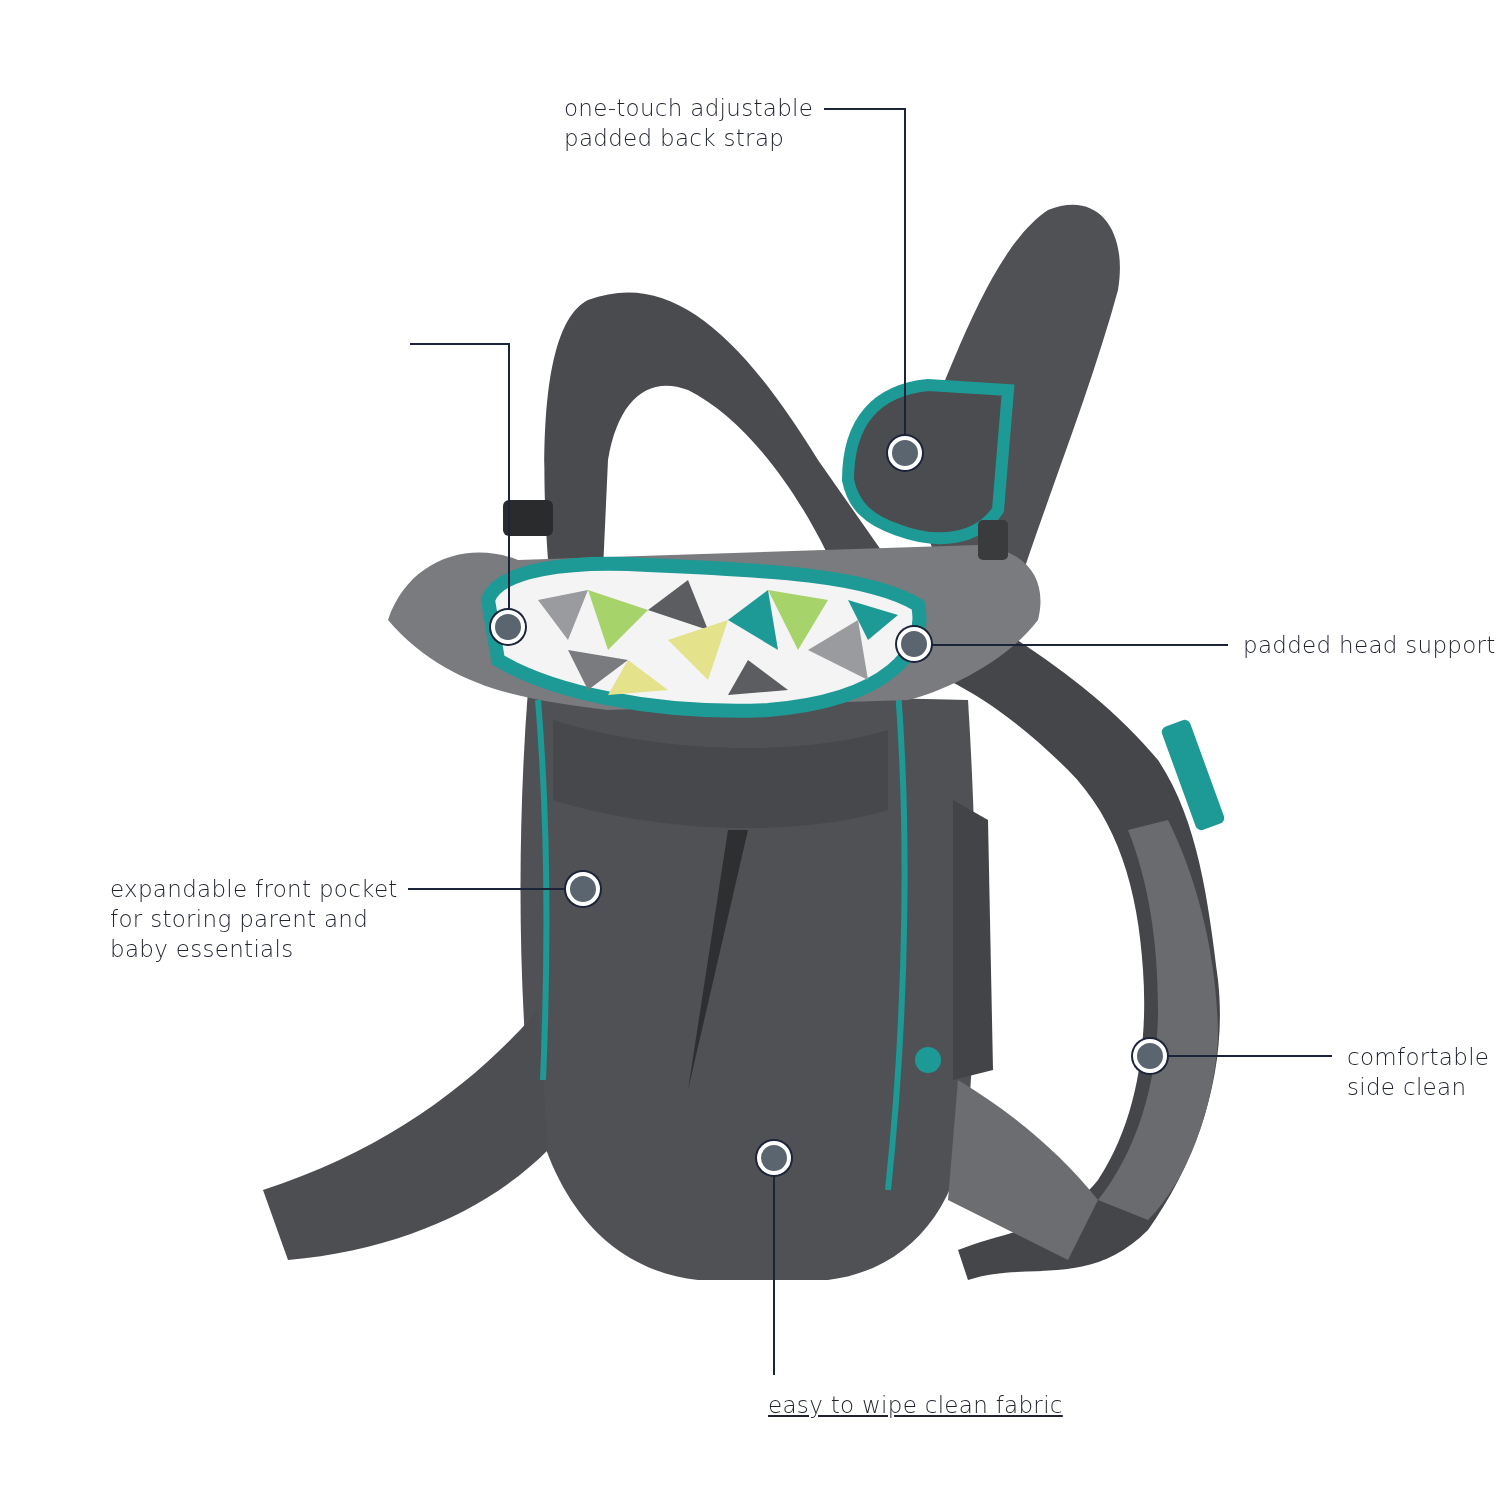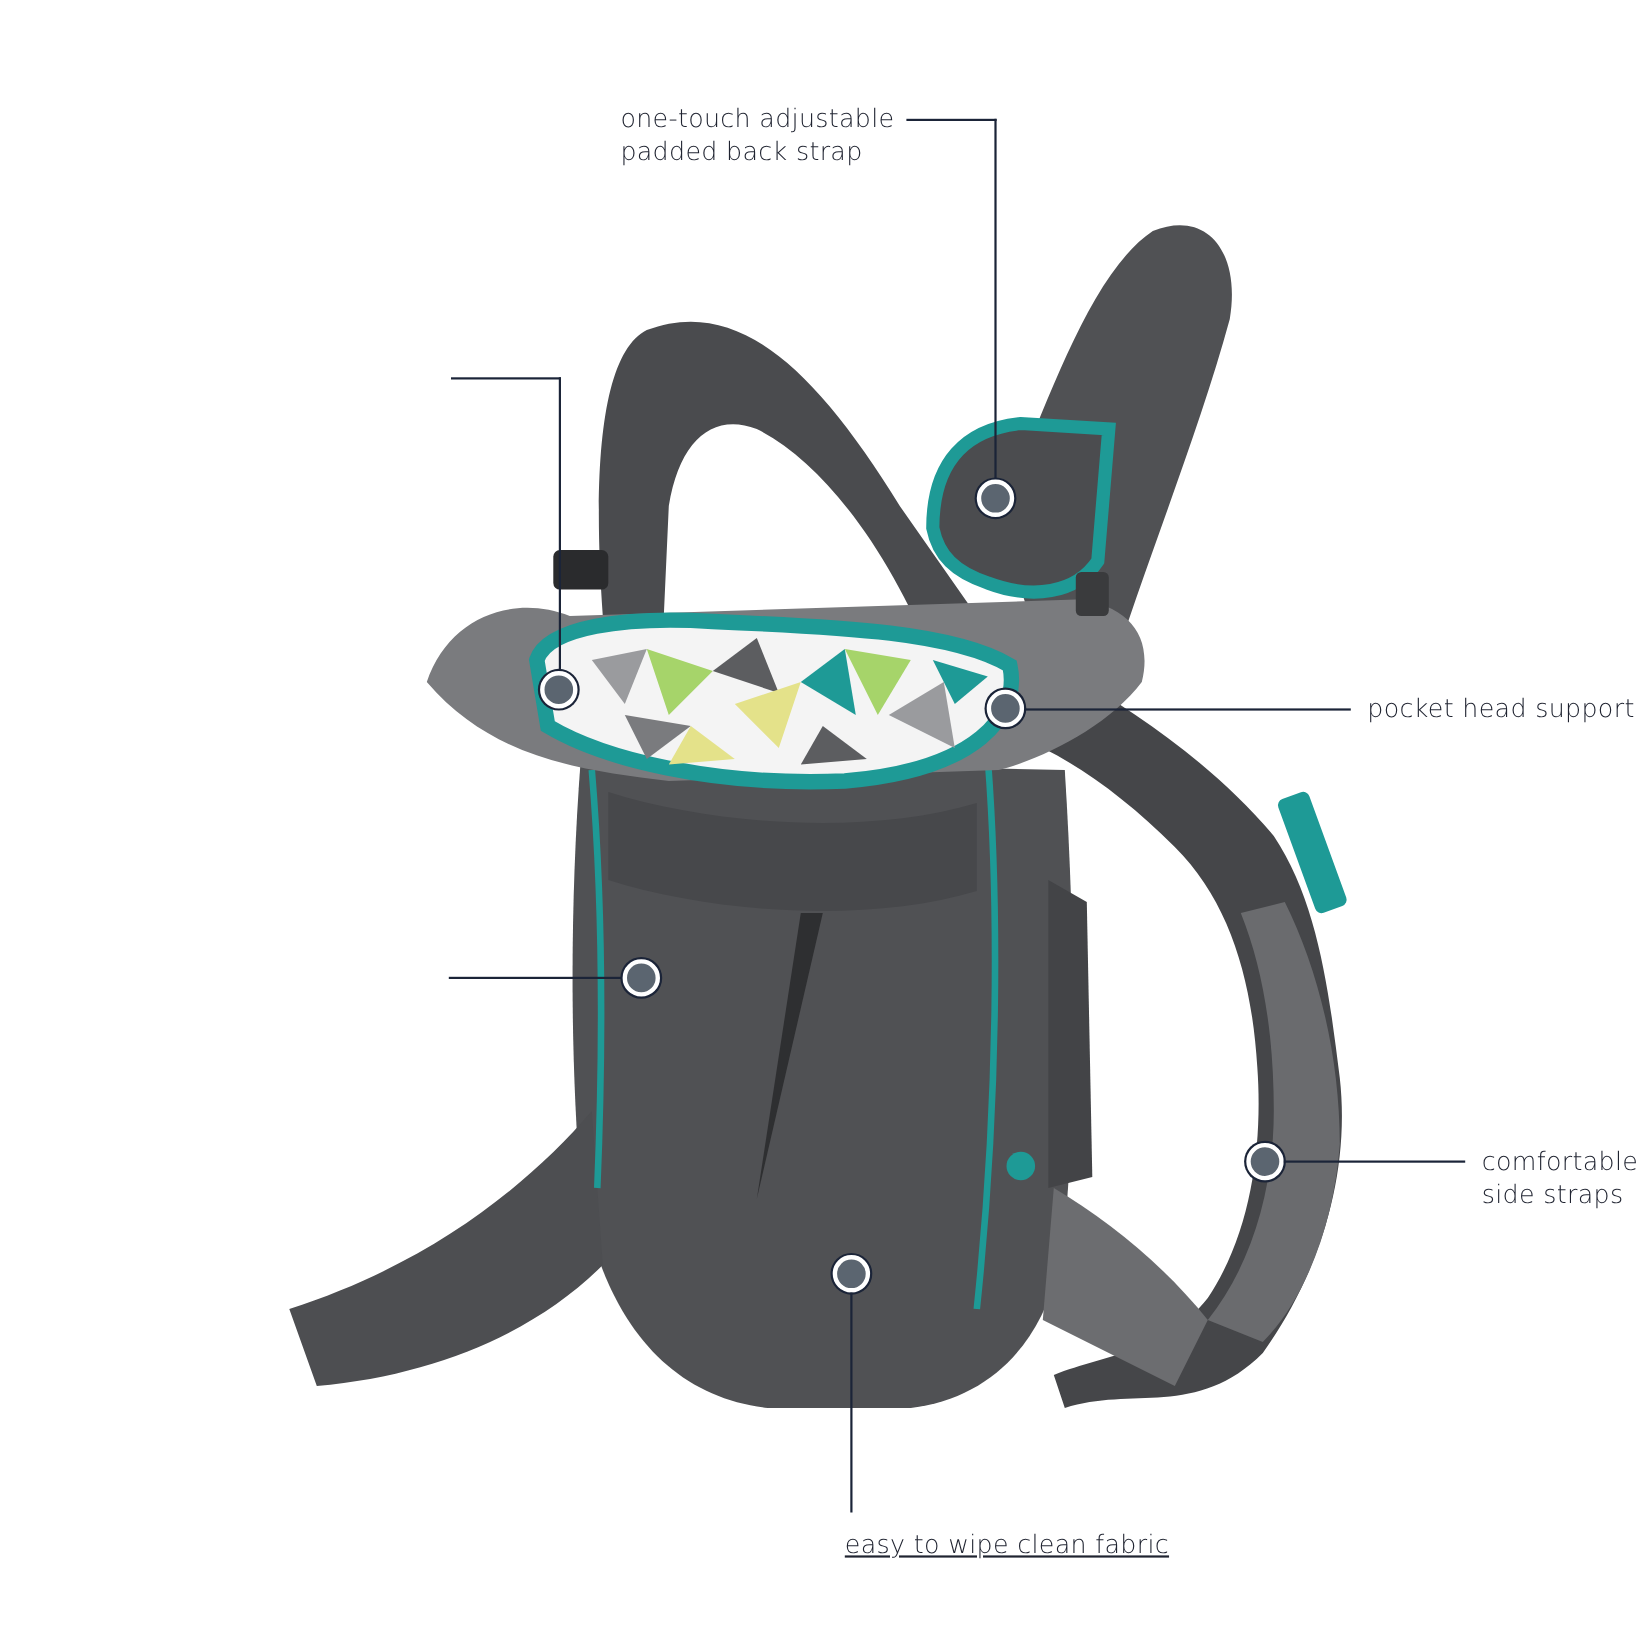--- a/index.html
+++ b/index.html
@@ -68,27 +68,30 @@
   <div class="line" style="left:776px; top:108px; width:82px; height:2px;"></div>
   <div class="line" style="left:856px; top:108px; width:2px; height:330px;"></div>
   <div class="marker" style="left:840px; top:436px;"></div>
 
   <div class="line" style="left:362px; top:343px; width:100px; height:2px;"></div>
   <div class="line" style="left:460px; top:343px; width:2px; height:268px;"></div>
   <div class="marker" style="left:443px; top:610px;"></div>
 
   <div class="marker" style="left:849px; top:627px;"></div>
   <div class="line" style="left:883px; top:644px; width:297px; height:2px;"></div>
-  <div class="label" style="left:1195px; top:630px;">pocket head support</div>
+  <div class="label" style="left:1195px; top:630px;">padded head support</div>
 
+  <div class="label" style="left:62px; top:874px;">expandable front pocket
+for storing parent and
+baby essentials</div>
   <div class="line" style="left:360px; top:888px; width:158px; height:2px;"></div>
   <div class="marker" style="left:518px; top:872px;"></div>
 
   <div class="marker" style="left:1085px; top:1039px;"></div>
   <div class="line" style="left:1119px; top:1055px; width:165px; height:2px;"></div>
   <div class="label" style="left:1299px; top:1042px;">comfortable
-side straps</div>
+side clean</div>
 
   <div class="marker" style="left:709px; top:1141px;"></div>
   <div class="line" style="left:725px; top:1175px; width:2px; height:200px;"></div>
   <div class="label" style="left:720px; top:1390px;text-decoration:underline;">easy to wipe clean fabric</div>
 
 </div>
 
 </body></html>

